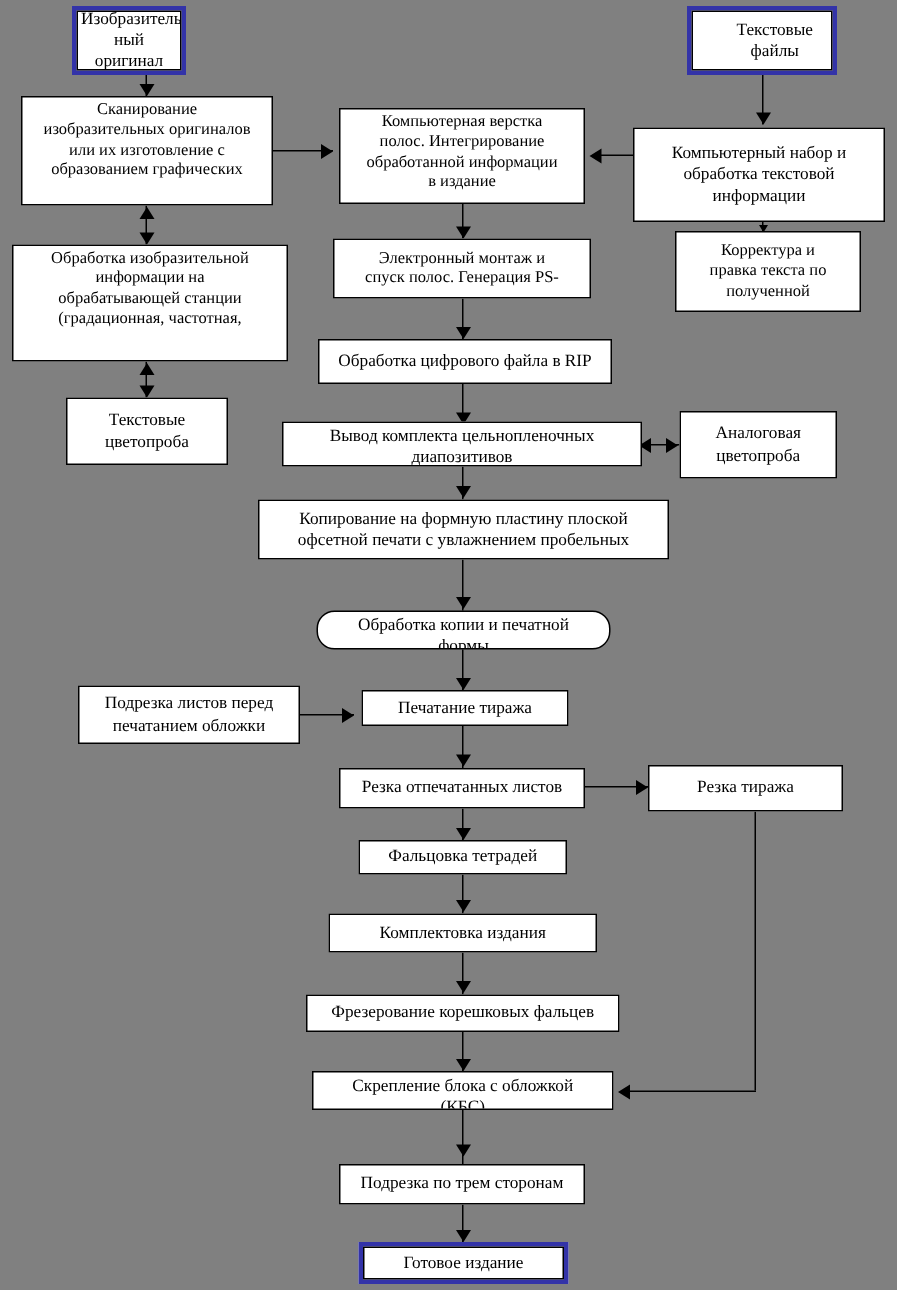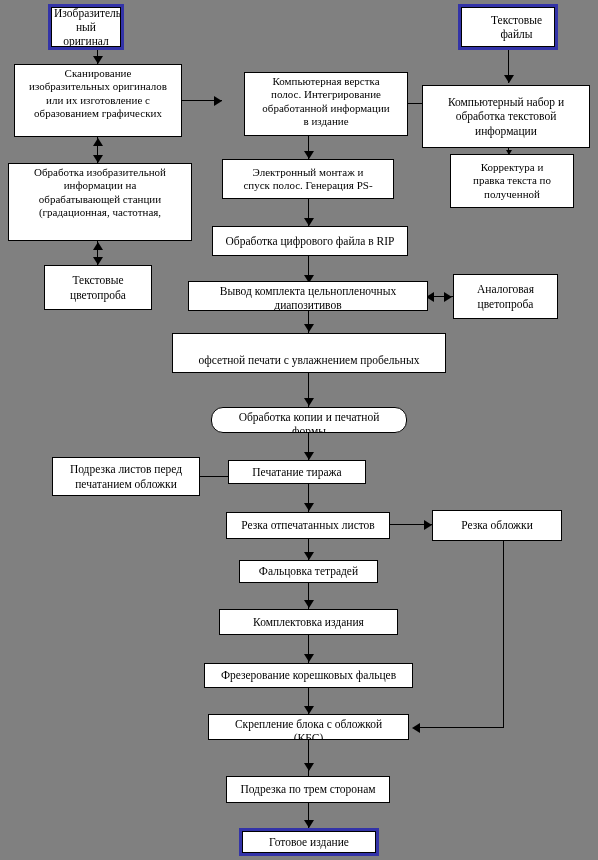--- a/index.html
+++ b/index.html
@@ -173,21 +173,21 @@
   </div>
 
   <div class="node terminal" style="left:458px; top:4px; width:100px; height:46px; font-size:11.5px;padding-left:17px;">
     <span class="txt"><span>Текстовые</span><br><span>файлы</span></span>
   </div>
 
   <div class="node clip" style="left:14px; top:64px; width:168px; height:73px; font-size:11px;">
     <span class="txt"><span>Сканирование</span><br><span>изобразительных оригиналов</span><br><span>или их изготовление  с</span><br><span>образованием графических</span></span>
   </div>
 
-  <div class="node clip" style="left:244px; top:72px; width:164px; height:64px; font-size:11px;">
+  <div class="node clip" style="left:226px; top:72px; width:164px; height:64px; font-size:11px;">
     <span class="txt"><span>Компьютерная верстка</span><br><span>полос. Интегрирование</span><br><span>обработанной информации</span><br><span>в издание</span></span>
   </div>
 
   <div class="node" style="left:422px; top:85px; width:168px; height:63px; font-size:11.5px;">
     <span class="txt"><span>Компьютерный набор и</span><br><span>обработка текстовой</span><br><span>информации</span></span>
   </div>
 
   <div class="node clip" style="left:8px; top:163px; width:184px; height:78px; font-size:11px;">
     <span class="txt"><span>Обработка изобразительной</span><br><span>информации на</span><br><span>обрабатывающей станции</span><br><span>(градационная, частотная,</span></span>
   </div>
@@ -210,41 +210,41 @@
 
   <div class="node clip" style="left:188px; top:281px; width:240px; height:30px; font-size:11.5px;">
     <span class="txt"><span>Вывод комплекта цельнопленочных</span><br><span>диапозитивов</span></span>
   </div>
 
   <div class="node" style="left:453px; top:274px; width:105px; height:45px; font-size:11.5px;justify-content:center;">
     <span class="txt"><span>Аналоговая</span><br><span>цветопроба</span></span>
   </div>
 
   <div class="node" style="left:172px; top:333px; width:274px; height:40px; font-size:11.5px;">
-    <span class="txt"><br><span>офсетной печати с увлажнением пробельных</span></span>
+    <span class="txt"><span>Копирование на формную пластину плоской</span><br><span>офсетной печати с увлажнением пробельных</span></span>
   </div>
 
   <div class="node clip" style="left:211px; top:407px; width:196px; height:26px; font-size:11.5px;border-radius:12px;">
     <span class="txt"><span>Обработка копии и печатной</span><br><span>формы</span></span>
   </div>
 
   <div class="node" style="left:52px; top:457px; width:148px; height:39px; font-size:11.5px;">
     <span class="txt"><span>Подрезка листов перед</span><br><span>печатанием  обложки</span></span>
   </div>
 
-  <div class="node" style="left:228px; top:460px; width:138px; height:24px; font-size:11.5px;">
+  <div class="node" style="left:241px; top:460px; width:138px; height:24px; font-size:11.5px;">
     <span class="txt"><span>Печатание  тиража</span></span>
   </div>
 
   <div class="node" style="left:226px; top:512px; width:164px; height:27px; font-size:11.5px;">
     <span class="txt"><span>Резка отпечатанных  листов</span></span>
   </div>
 
   <div class="node" style="left:432px; top:510px; width:130px; height:31px; font-size:11.5px;">
-    <span class="txt"><span>Резка обложки</span></span>
+    <span class="txt"><span>Резка тиража</span></span>
   </div>
 
   <div class="node" style="left:239px; top:560px; width:139px; height:23px; font-size:11.5px;">
     <span class="txt"><span>Фальцовка тетрадей</span></span>
   </div>
 
   <div class="node" style="left:219px; top:609px; width:179px; height:26px; font-size:11.5px;">
     <span class="txt"><span>Комплектовка издания</span></span>
   </div>
 

